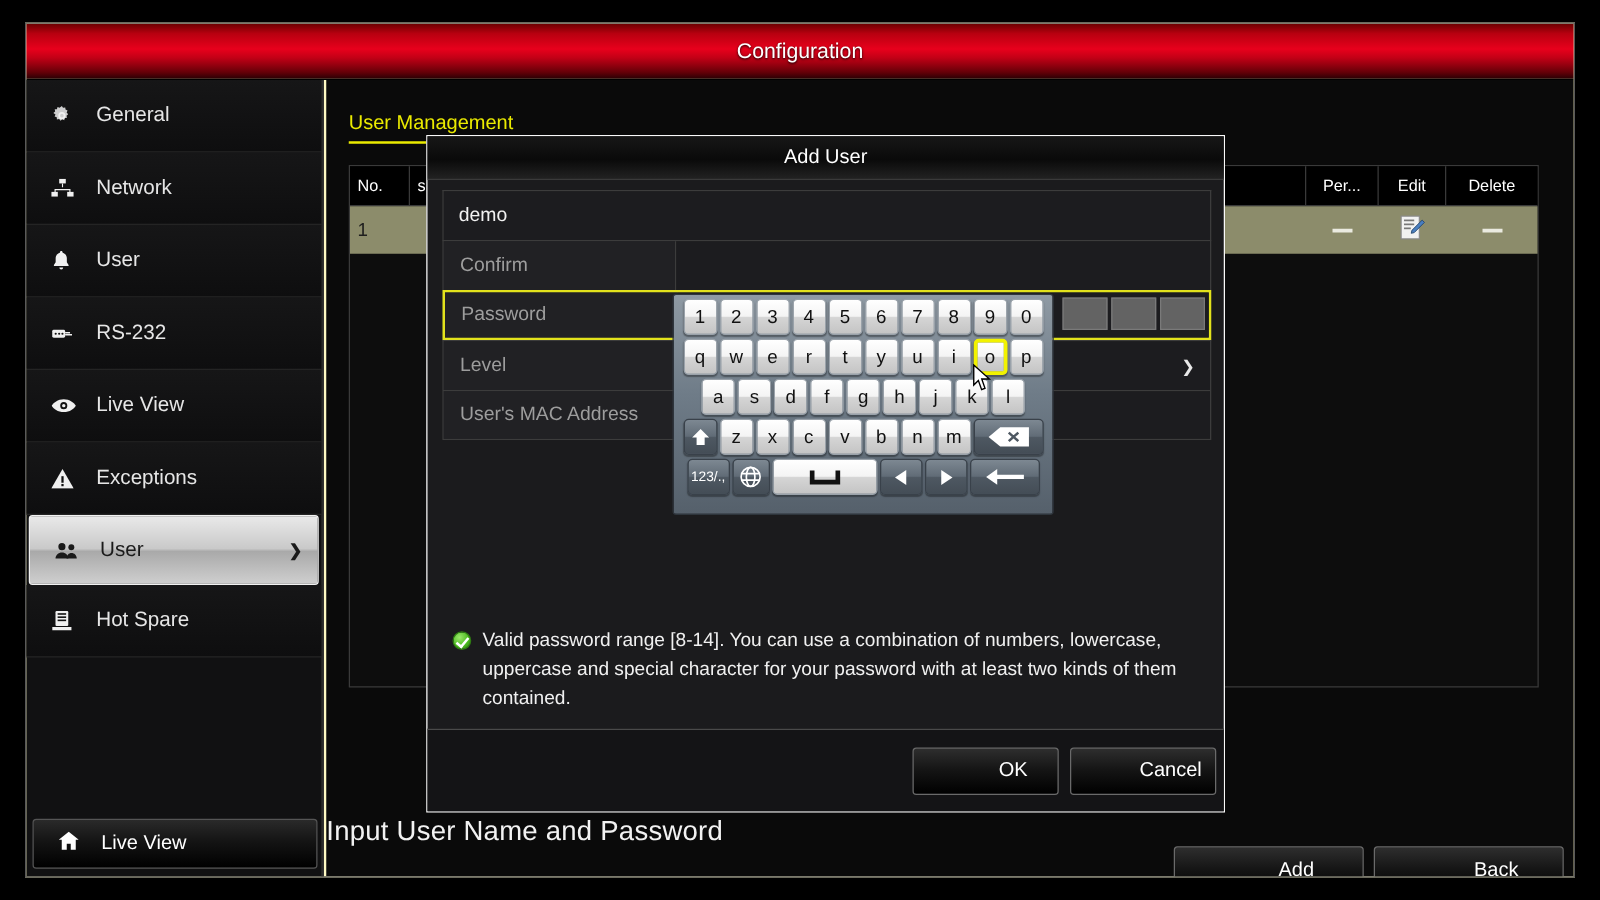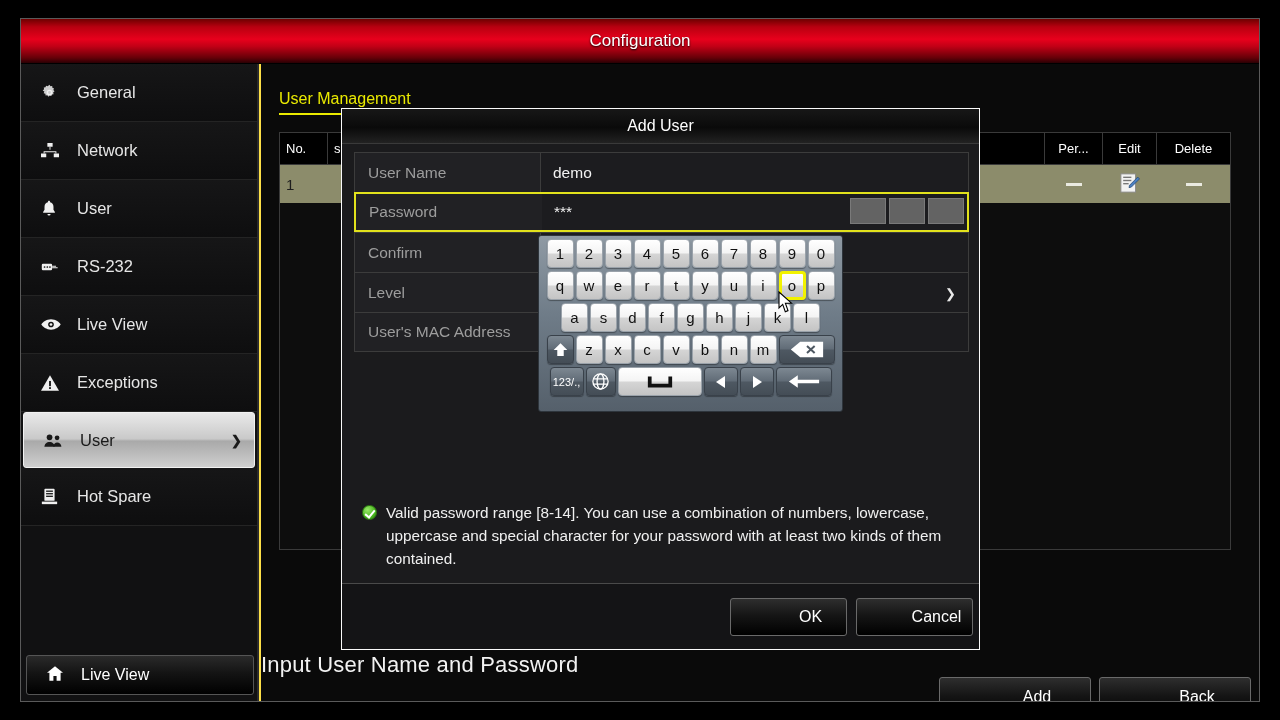--- a/index.html
+++ b/index.html
@@ -8,21 +8,21 @@
     background: #000;
     font-family: "Liberation Sans", sans-serif;
     overflow: hidden;
   }
 
   
   #window {
     position: absolute;
     left: 20px; top: 18px;
     width: 1240px; height: 684px;
-    background: #fde047;
+    background: #fef9c3;
     border: 1px solid #5a5a5a;
     overflow: hidden;
   }
 
   
   #titlebar {
     position: absolute; left: 0; top: 0;
     width: 100%; height: 45px;
     background: linear-gradient(to bottom,
        #6d0000 0%, #b80010 18%, #e8001c 46%, #c20016 62%, #660008 88%, #2a0004 100%);
@@ -439,39 +439,38 @@
     <div id="add-btn" class="btn-dark">Add</div>
     <div id="back-btn" class="btn-dark">Back</div>
   </div>
 
   <div id="modal">
     <div id="modal-head">Add User</div>
 
     <div id="form">
 
       <div class="frow">
-        <div class="flabel">User Name</div>
         <div class="fval">demo</div>
+      </div>
+
+      <div class="frow">
+        <div class="flabel">Confirm</div>
+        <div class="fval"></div>
       </div>
 
       <div class="frow focused">
         <div class="flabel">Password</div>
         <div class="fval">
           <span>***</span>
           <span class="pw-meter">
             <i></i>
             <i></i>
             <i></i>
           </span>
         </div>
-      </div>
-
-      <div class="frow">
-        <div class="flabel">Confirm</div>
-        <div class="fval"></div>
       </div>
 
       <div class="frow">
         <div class="flabel">Level</div>
         <div class="fval">
           <span></span>
           <span class="chev-down">❯</span>
         </div>
       </div>
 

